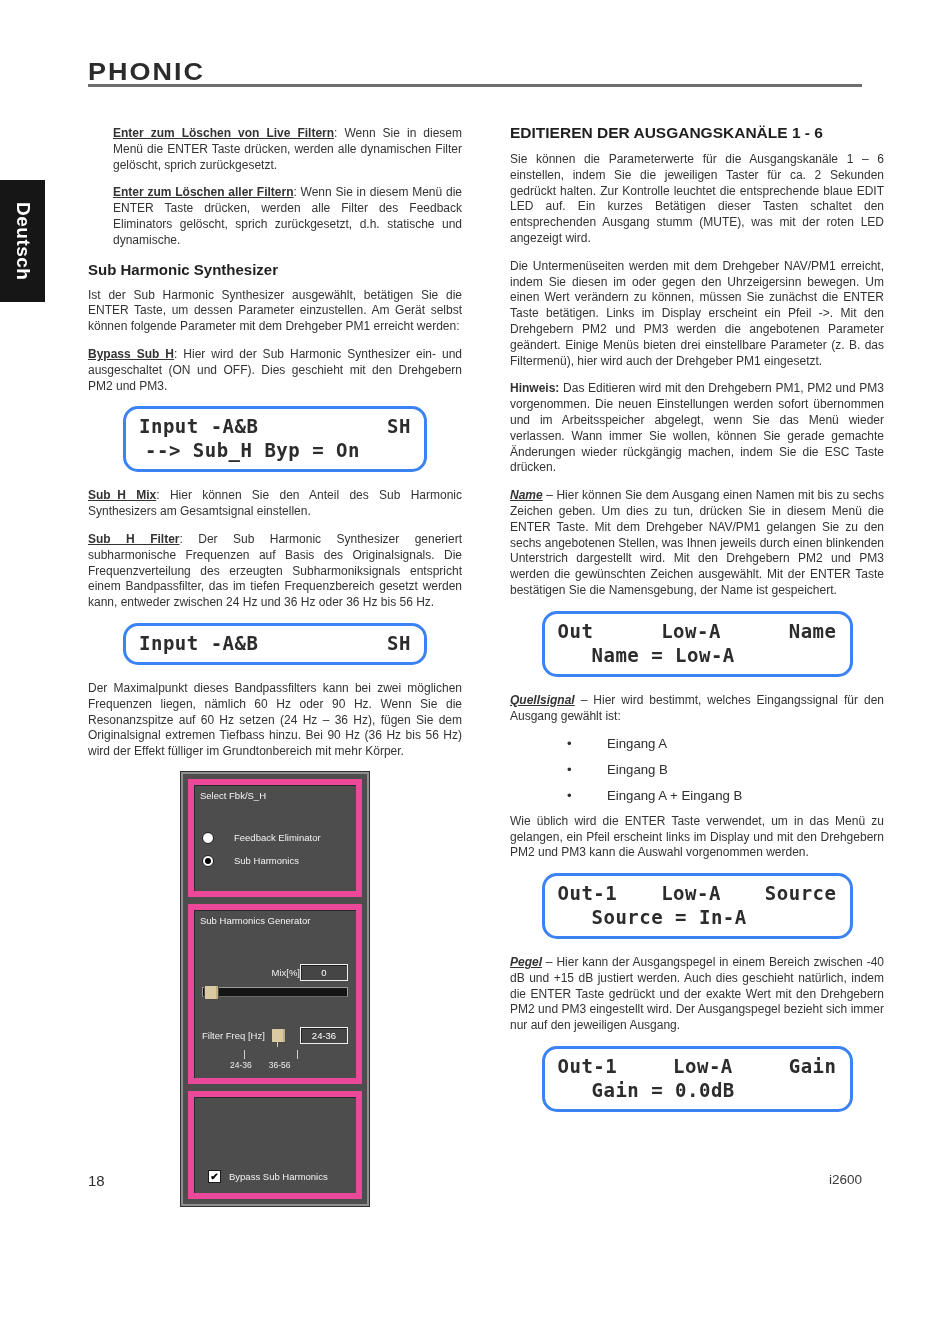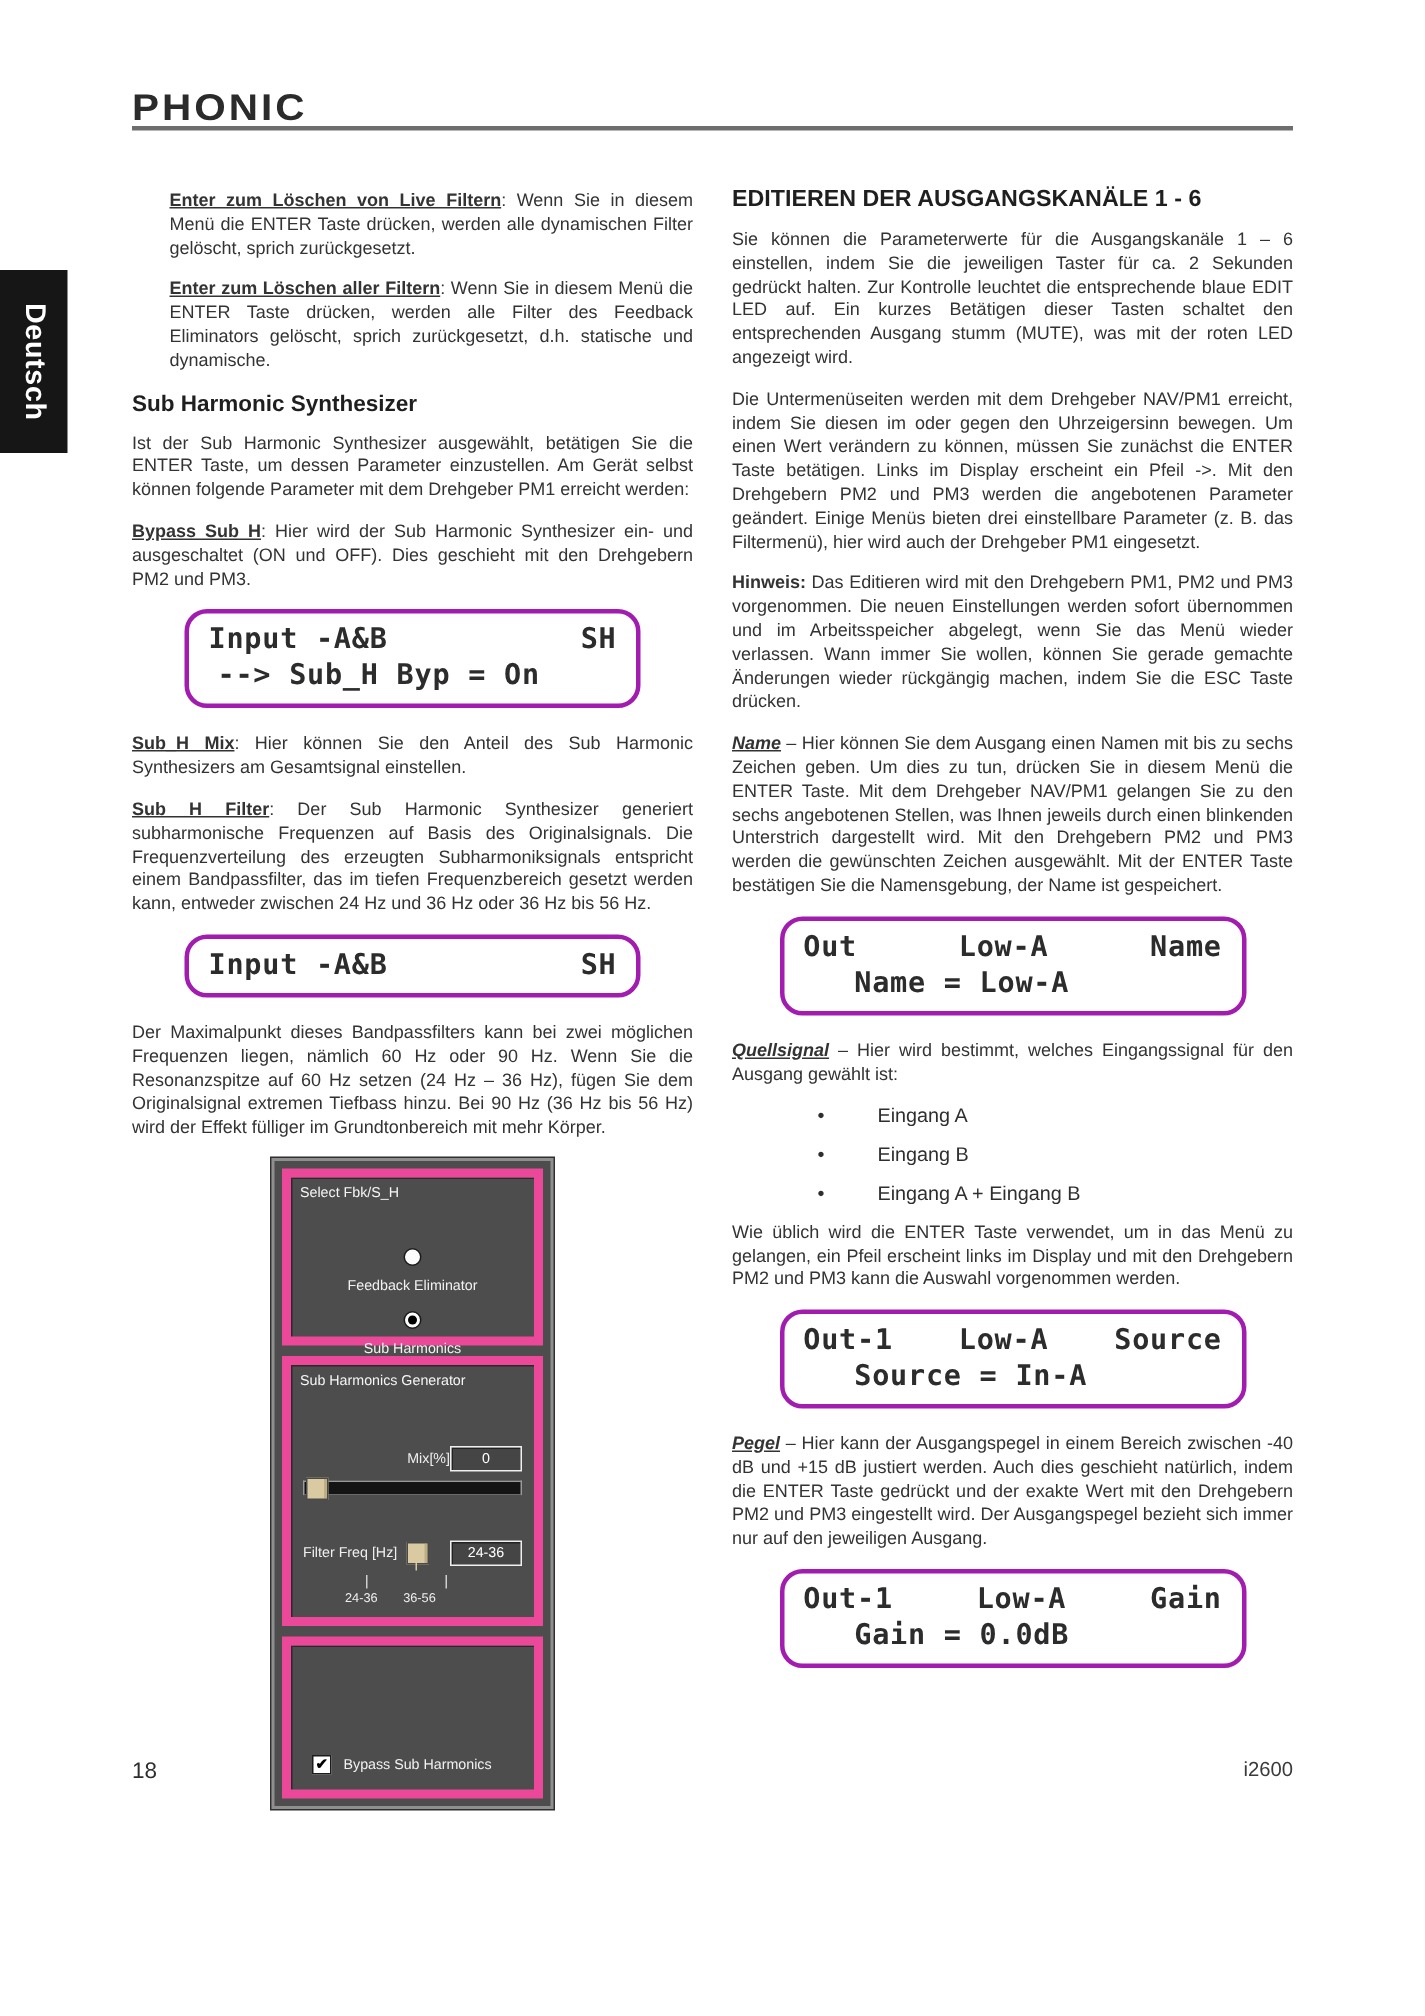--- a/index.html
+++ b/index.html
@@ -12,50 +12,50 @@
   .logo{position:absolute;left:88px;top:57px;font-size:27px;font-weight:800;
     letter-spacing:2px;color:#2b2b2b;transform:scaleY(.92);}
   .header-rule{position:absolute;left:88px;top:84px;width:774px;height:3px;background:#6e6e6e;}
   
   .side-tab{position:absolute;left:0;top:180px;width:45px;height:122px;background:#161616;
     display:flex;align-items:center;justify-content:center;}
   .side-tab span{writing-mode:vertical-rl;color:#ffffff;font-weight:bold;font-size:19px;letter-spacing:.5px;}
   
   .col{position:absolute;top:118px;width:374px;}
   .col-left{left:88px;}
-  .col-right{left:488px;}
+  .col-right{left:510px;}
   p{margin:0 0 12px 0;text-align:justify;font-size:12px;line-height:15.8px;color:#333;}
   .indent{margin-left:25px;}
   .lead-bu{font-weight:bold;text-decoration:underline;}
   .lead-b{font-weight:bold;}
   .lead-bui{font-weight:bold;font-style:italic;text-decoration:underline;}
   h2.sec{font-size:15px;font-weight:bold;margin:4px 0 10px 0;color:#1f1f1f;}
   h2.sec-caps{font-size:15.5px;font-weight:bold;margin:2px 0 10px 0;color:#1f1f1f;}
   
-  .lcd{border:3px solid #a21caf;border-radius:15px;margin:4px auto 16px auto;
+  .lcd{border:3px solid #3b82f6;border-radius:15px;margin:4px auto 16px auto;
     padding:5px 13px 7px 13px;font-family:"DejaVu Sans Mono",monospace;font-weight:bold;
     font-size:19px;line-height:24px;color:#2c2c2c;letter-spacing:.5px;background:#fff;}
   .lcd-left{width:272px;}
   .lcd-right{width:279px;}
   .lcd .row1{display:flex;justify-content:space-between;}
   .lcd .row2{padding-left:6px;}
   .lcd .row2.deep{padding-left:34px;}
   
   .bullet-row{display:flex;margin:0 0 10px 57px;font-size:13.2px;line-height:15.8px;}
   .bullet-glyph{width:40px;}
   
   .footer{position:absolute;left:88px;top:1172px;width:774px;display:flex;justify-content:space-between;}
   .footer .pg{font-size:15px;color:#2e2e2e;}
   .footer .model{font-size:13.5px;color:#3a3a3a;}
   
   .dialog{width:174px;margin:6px auto 0 auto;background:#4d4d4d;border:2px solid #8f8f8f;
     outline:1px solid #2f2f2f;padding:5px;color:#efefef;font-size:9.5px;}
   .group{border:6px solid #ec4899;box-shadow:1px 1px 0 #2a2a2a inset;padding:4px 6px 6px 6px;margin-bottom:7px;position:relative;}
   .group-title{font-size:9.5px;color:#f5f5f5;margin:1px 0 6px 0;}
-  .radio-row{display:flex;align-items:center;gap:8px;margin:11px 2px;flex-direction:column;}
+  .radio-row{display:flex;align-items:center;gap:20px;margin:11px 2px;}
   .radio{width:10px;height:10px;border-radius:50%;background:#fdfdfd;border:1px solid #1c1c1c;position:relative;flex:0 0 auto;}
   .radio.sel::after{content:"";position:absolute;left:2px;top:2px;right:2px;bottom:2px;border-radius:50%;background:#000;}
   .radio-label{font-size:9.5px;color:#f2f2f2;}
   .g1-spacer{height:14px;}
   .mix-row{display:flex;align-items:center;justify-content:flex-end;margin:38px 2px 6px 2px;}
   .valbox{border:1px solid #f0f0f0;box-shadow:1px 1px 0 #222 inset;background:#454545;color:#fff;
     font-size:9.5px;width:46px;text-align:center;padding:2px 0;}
   .slider-track{height:8px;background:#141414;border:1px solid #9a9a9a;border-bottom-color:#6a6a6a;
     margin:4px 2px 10px 2px;position:relative;}
   .slider-handle{position:absolute;left:1px;top:-3px;width:13px;height:13px;background:#d9caa2;

